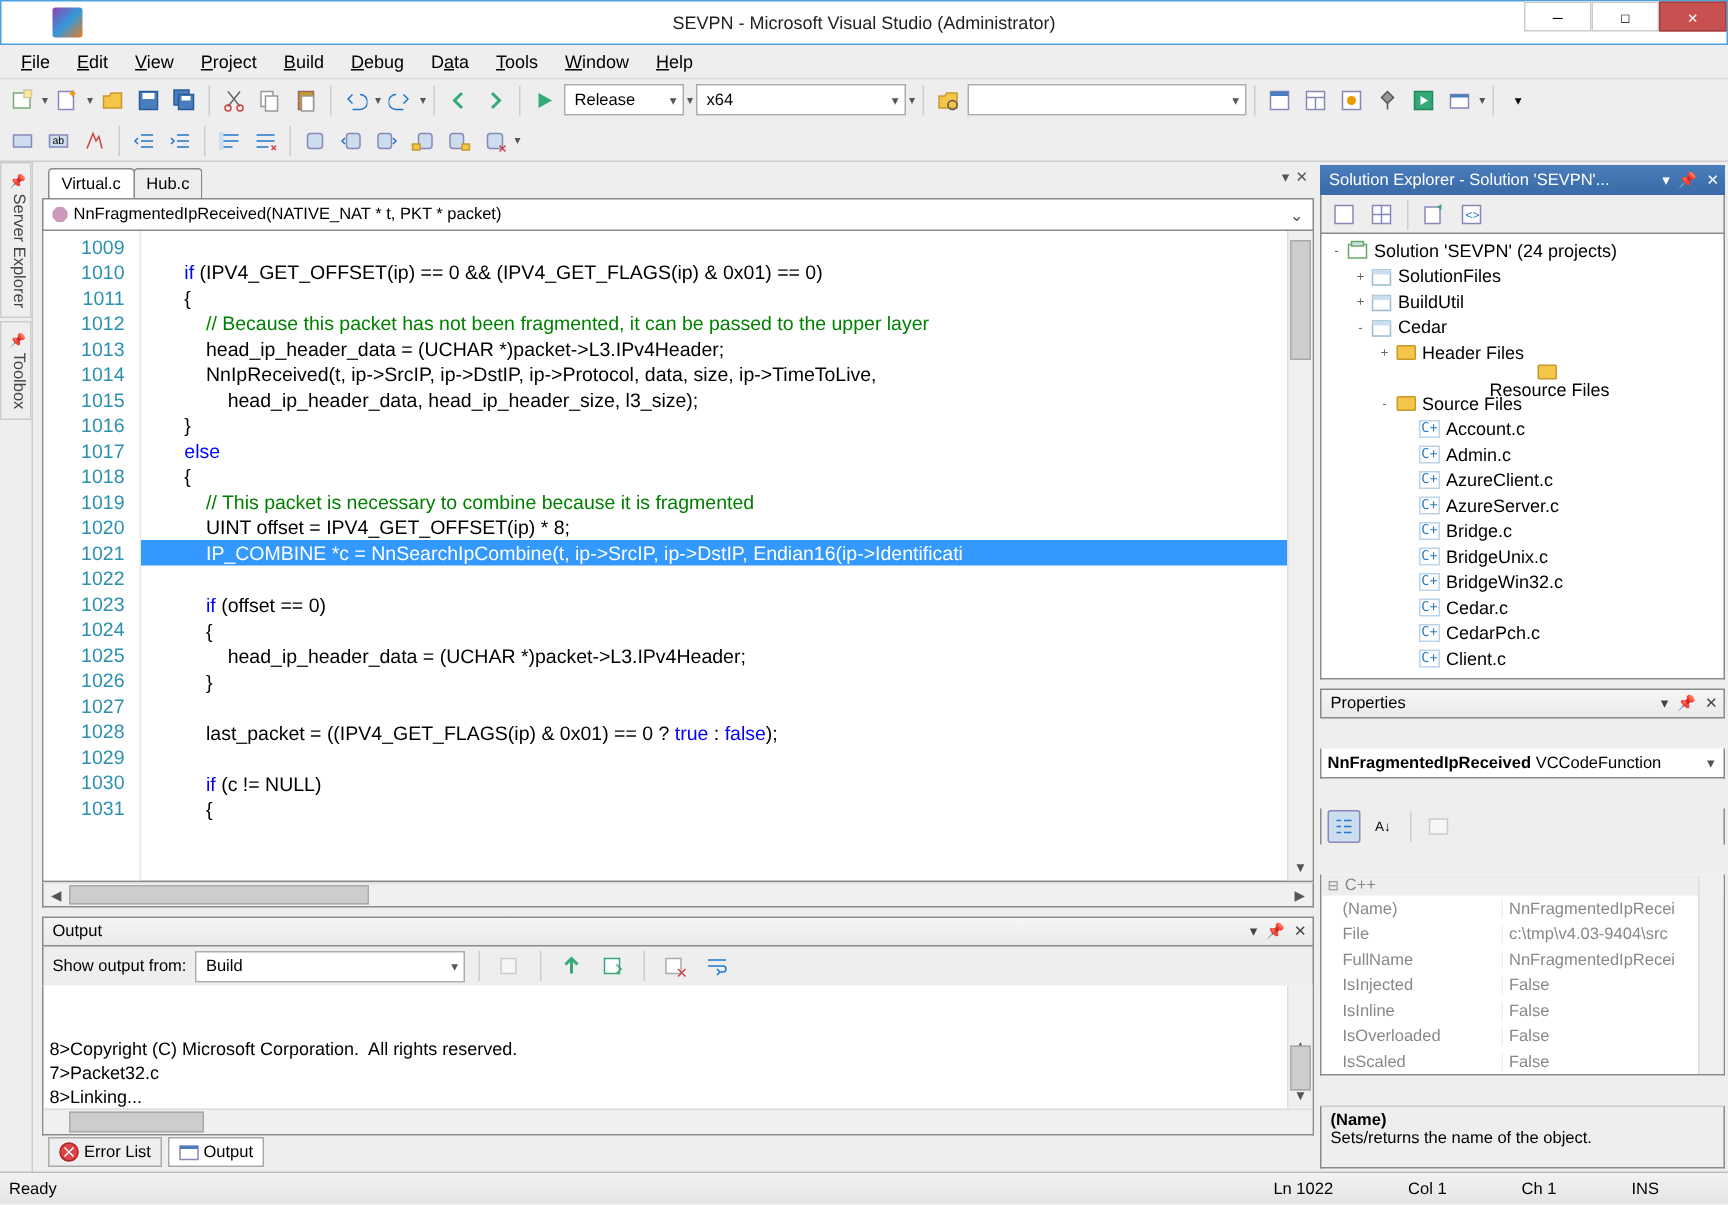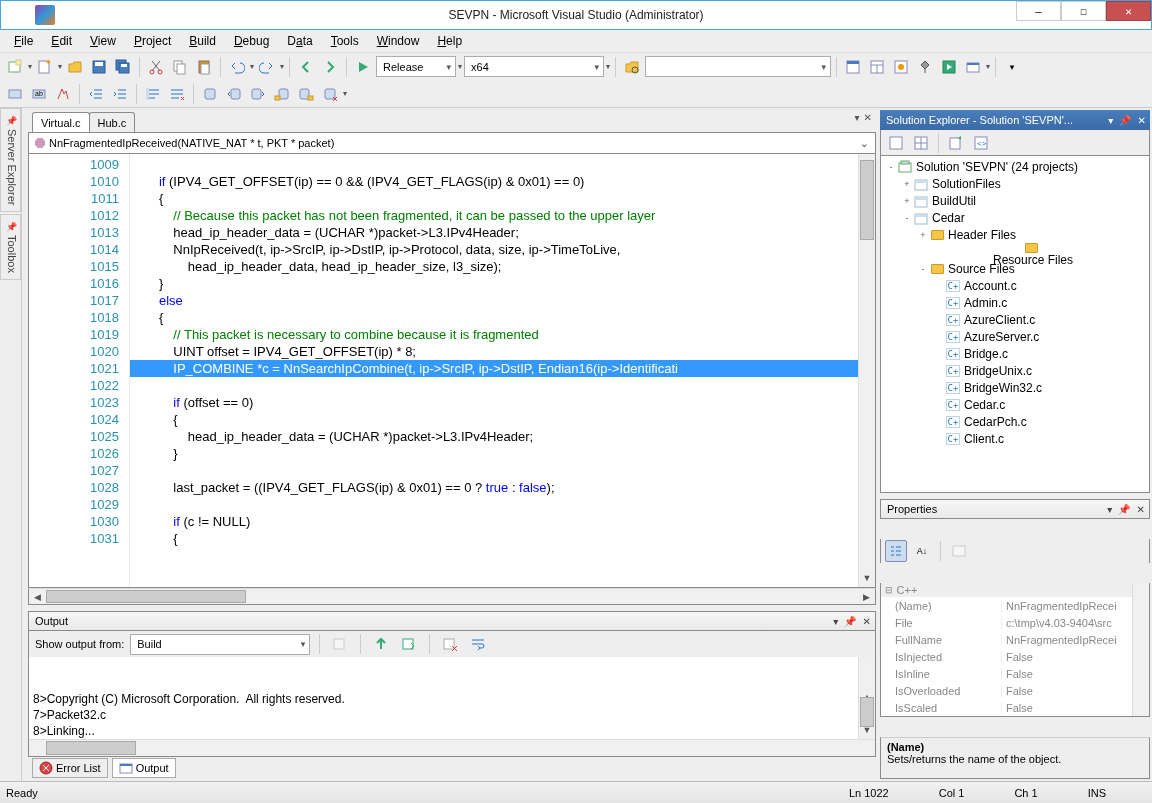--- a/index.html
+++ b/index.html
@@ -373,21 +373,21 @@
       </div>
     </div>
     <div class="dropdown-bar">
       <div class="dd">
         <svg class="cube">
             <rect width="10" height="10" fill="#c9b" transform="rotate(45 5 5)"></rect>
           </svg>
         <span>NnFragmentedIpReceived(NATIVE_NAT * t, PKT * packet)</span>
       </div>
     </div>
-    <div class="code-scroll" style="height:390px;padding-left:36px;">
+    <div class="code-scroll" style="height:390px;">
       <div class="gutter" id="gutter">
           <div>1009</div>
           <div>1010</div>
           <div>1011</div>
           <div>1012</div>
           <div>1013</div>
           <div>1014</div>
           <div>1015</div>
           <div>1016</div>
           <div>1017</div>
@@ -664,20 +664,24 @@
 
     <div class="props" style="margin-top:6px;gap:20px;">
       <div class="panel-head inactive">
         <span>Properties</span>
         <div class="controls" style="color:#444;">
           <span>▾</span>
           <span>📌</span>
           <span>✕</span>
         </div>
       </div>
+      <div class="props-sub">
+        <b>NnFragmentedIpReceived</b>&nbsp;
+        <span>VCCodeFunction</span>
+      </div>
       <div class="props-tb">
         <div class="tb-btn" style="border:1px solid #88b;background:#cde;">
             <svg width="14" height="14">
               <path d="M2 3h3M2 7h3M2 11h3M7 3h5M7 7h5M7 11h5" stroke="#27c"></path>
             </svg>
           </div>
         <div class="tb-btn">
             <span style="font-size:9px;">A↓</span>
           </div>
         <div class="tb-sep"></div>

